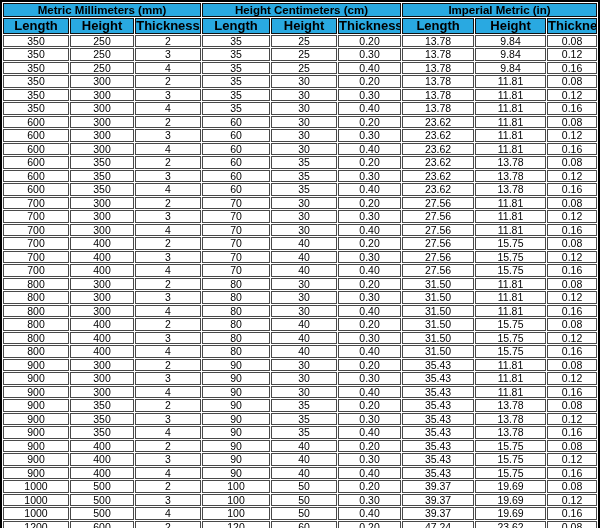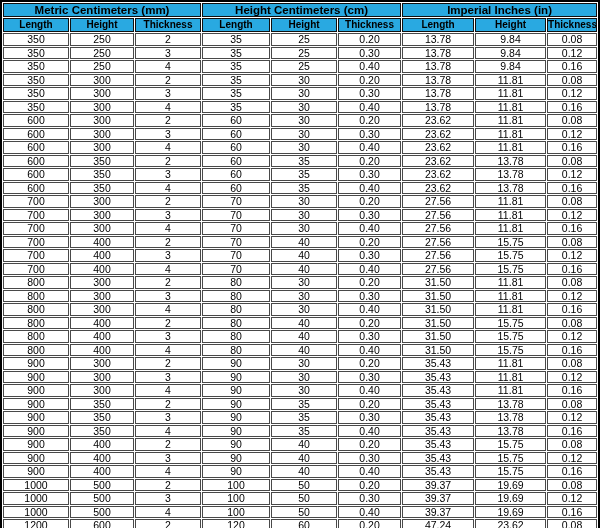--- a/index.html
+++ b/index.html
@@ -20,21 +20,21 @@
     border-spacing: 1px;
     border: 2px solid #000000;
     background: #ffffff;
     font-family: "Liberation Sans", "DejaVu Sans", sans-serif;
     color: #000000;
   }
   table.dims th {
     background: var(--header-bg, #29a9e1);
     border: 1px solid #101010;
     font-weight: bold;
-    font-size: 10px;
+    font-size: 13px;
     padding: 0;
     line-height: 1.05;
     text-align: center;
     height: 12px;
     overflow: hidden;
     white-space: nowrap;
   }
   table.dims th.group {
     font-size: 11.5px;
   }
@@ -62,23 +62,23 @@
         <col style="width:66px">
       <col style="width:68px">
         <col style="width:66px">
         <col style="width:63px">
       <col style="width:72px">
         <col style="width:71px">
         <col style="width:50px">
     </colgroup>
     <thead>
       <tr>
-        <th class="group" colspan="3">Metric Centimeters (mm)</th>
+        <th class="group" colspan="3">Metric Millimeters (mm)</th>
         <th class="group" colspan="3">Height Centimeters (cm)</th>
-        <th class="group" colspan="3">Imperial Inches (in)</th>
+        <th class="group" colspan="3">Imperial Metric (in)</th>
       </tr>
       <tr>
         <th>Length</th>
         <th>Height</th>
         <th>Thickness</th>
         <th>Length</th>
         <th>Height</th>
         <th>Thickness</th>
         <th>Length</th>
         <th>Height</th>

